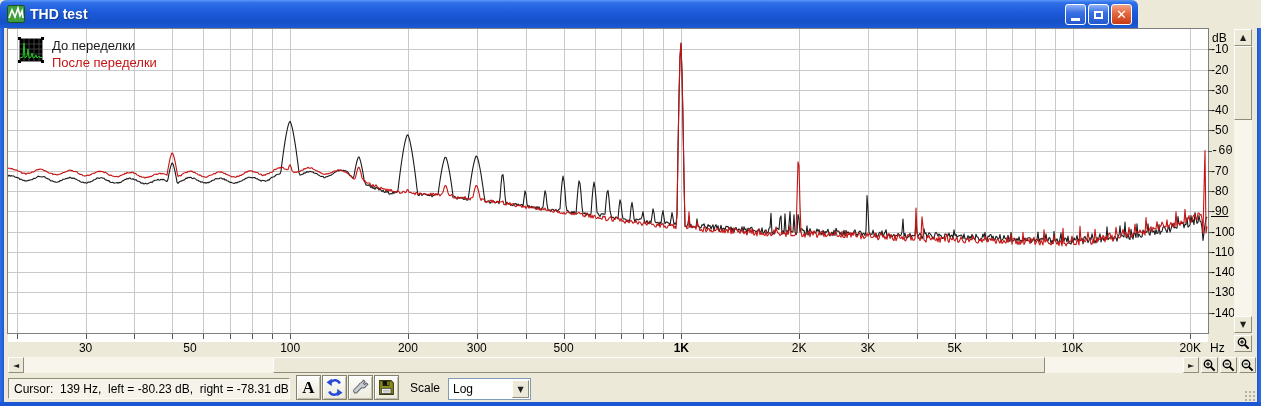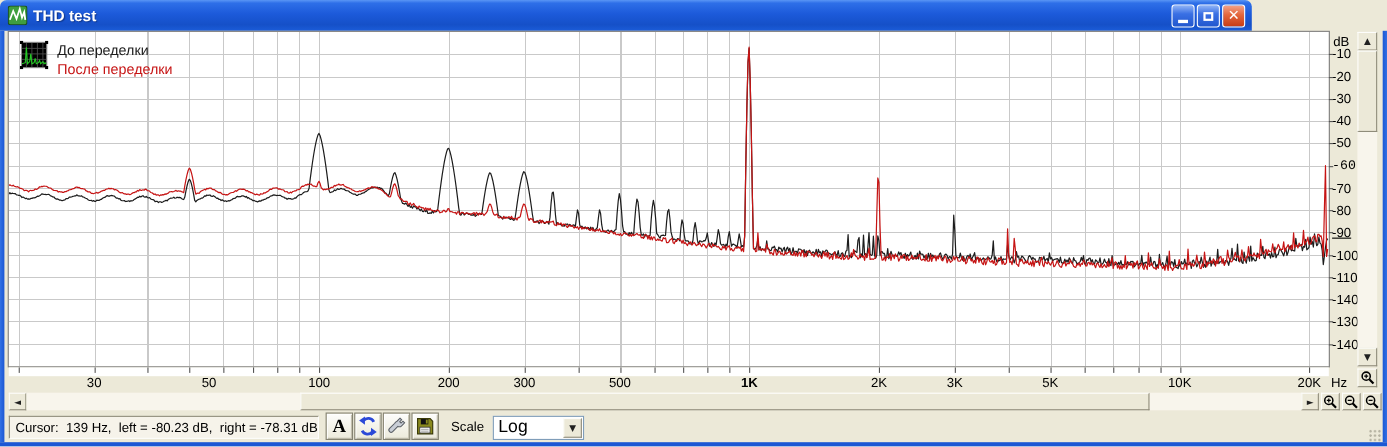--- a/index.html
+++ b/index.html
@@ -45,21 +45,21 @@
   .statuspanel{left:8px;top:378px;width:282px;height:21px;background:#f6f3ea;
     border:1px solid;border-color:#8f8c7a #fdfdfb #fdfdfb #8f8c7a;box-sizing:border-box;
     font-size:12px;color:#000;display:flex;align-items:center;padding-left:5px;white-space:pre;}
   .toolbtn{width:25px;height:25px;top:375px;background:linear-gradient(180deg,#fdfdfb,#eceadb);
     border:1px solid #848271;box-shadow:inset 1px 1px 0 #fff,inset -1px -1px 0 #c2bfae;
     box-sizing:border-box;display:flex;align-items:center;justify-content:center;padding:0;}
   .font-a{font-family:"Liberation Serif",serif;font-weight:bold;font-size:17px;color:#000;}
   .scale-label{top:381px;left:410px;font-size:12px;color:#000;}
   .combo{left:448px;top:378px;width:83px;height:22px;background:#fff;
     border:1px solid #7f9db9;box-sizing:border-box;display:flex;align-items:center;}
-  .combo-value{flex:1;font-size:16px;padding-left:4px;color:#000;}
+  .combo-value{flex:1;font-size:12px;padding-left:4px;color:#000;}
   .combo-btn{width:17px;height:18px;margin-right:1px;}
   .resize-grip{left:1244px;top:390px;width:12px;height:12px;
     background:radial-gradient(circle at 2px 2px,#b5b2a1 1px,transparent 1.2px) 0 0/4px 4px;}
 </style>
 </head>
 <body>
 
 <div class="abs titlebar">
   <svg class="title-icon" viewBox="0 0 18 18">
     <rect x="0.5" y="0.5" width="17" height="17" rx="2" fill="#3f9e3f" stroke="#1c4f1c"></rect>

